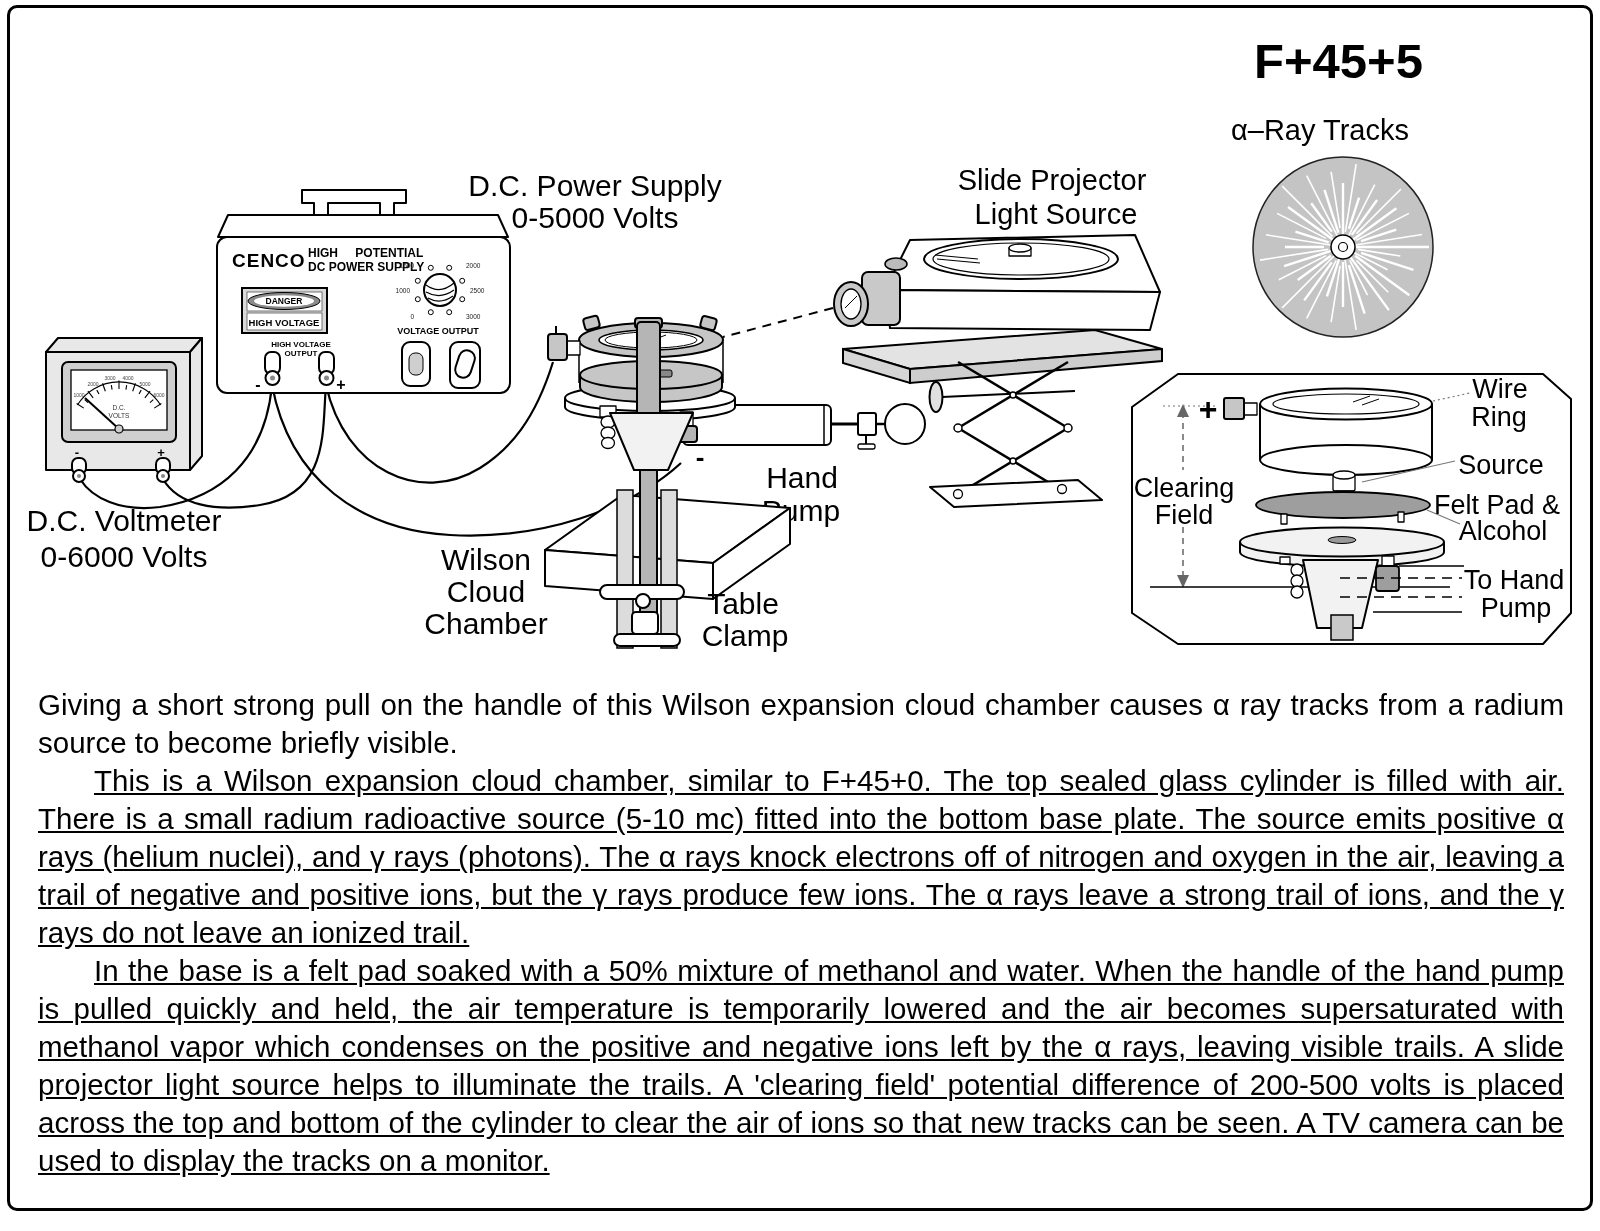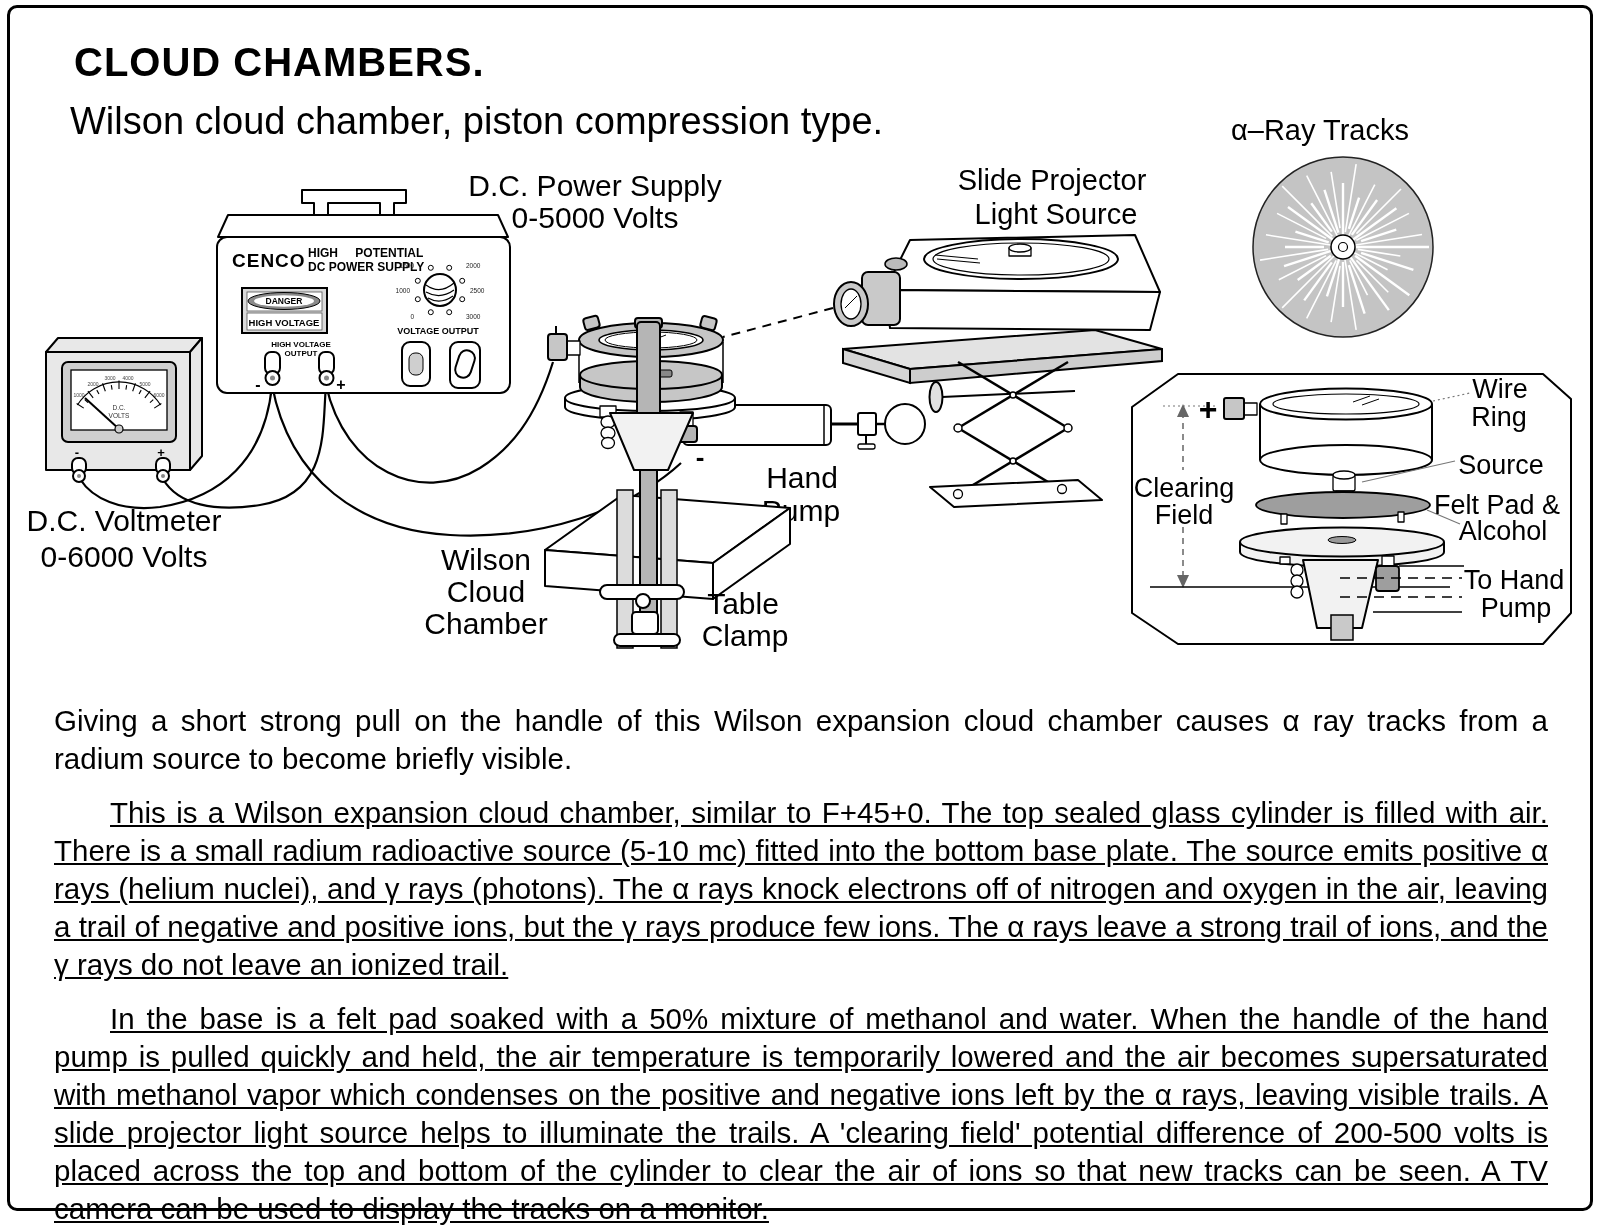--- a/index.html
+++ b/index.html
@@ -5,21 +5,21 @@
   html,body{margin:0;padding:0;background:#888;}
   .page{position:relative;width:1600px;height:1231px;background:#fff;overflow:hidden;
         font-family:"Liberation Sans",sans-serif;color:#000;}
   .frame{position:absolute;left:7px;top:5px;width:1580px;height:1200px;
          border:3px solid #000;border-radius:10px;}
   .hdr-title{position:absolute;left:74px;top:40px;font-size:40px;font-weight:bold;letter-spacing:1px;}
   .hdr-code{position:absolute;left:1254px;top:33px;font-size:49px;font-weight:bold;}
   .hdr-sub{position:absolute;left:70px;top:100px;font-size:38px;}
   .body-text{position:absolute;left:38px;top:686px;width:1526px;
              font-size:29.5px;line-height:38px;text-align:justify;}
-  .body-text p{margin:16px;}
+  .body-text p{margin:0;}
   .body-text p.ind{text-indent:56px;text-decoration:underline;}
   svg.diagram{position:absolute;left:0;top:0;}
   svg text{font-family:"Liberation Sans",sans-serif;fill:#000;}
   .mid{text-anchor:middle;}
   .L30{font-size:30px;} .L29{font-size:29px;} .L27{font-size:27px;}
   .brand{font-size:19px;font-weight:bold;letter-spacing:1px;}
   .p12{font-size:12px;font-weight:bold;} .ws{word-spacing:14px;}
   .p9{font-size:9px;font-weight:bold;} .p8{font-size:8px;font-weight:bold;}
   .p85{font-size:8.5px;font-weight:bold;} .p95{font-size:9.5px;font-weight:bold;}
   .s5{font-size:5px;fill:#444;} .s6{font-size:6.5px;fill:#222;} .s65{font-size:6.5px;fill:#333;}
@@ -31,22 +31,21 @@
   .none{fill:none;}
   .wire{fill:none;stroke:#000;stroke-width:2.2;}
   .lead{stroke:#777;stroke-width:1.2;fill:none;}
 </style>
 </head>
 <body>
 
 <div class="page">
   <div class="frame"></div>
 
-  <div class="hdr-title">CLOUD CHAMBERS.</div>
-  <div class="hdr-sub">Wilson cloud chamber, piston compression type.</div>
+  <div class="hdr-code">F+45+5</div>
 
   <svg class="diagram" width="1600" height="680" viewBox="0 0 1600 680">
 
     <g>
       <text class="L29 mid" x="1320" y="140">α–Ray Tracks</text>
       <circle cx="1343" cy="247" r="90" fill="#c4c4c4" stroke="#222" stroke-width="1.5"></circle>
       <g>
           <line x1="1354" y1="247" x2="1429" y2="247" stroke="#fff" stroke-width="2.4"></line>
           <line x1="1357.815325108927" y1="249.34651697560346" x2="1400.285923754518" y2="256.0731989723334" stroke="#fff" stroke-width="1.6"></line>
           <line x1="1361.070073809608" y1="252.871322893124" x2="1413.3781822058413" y2="269.8672575837461" stroke="#fff" stroke-width="2.4"></line>

